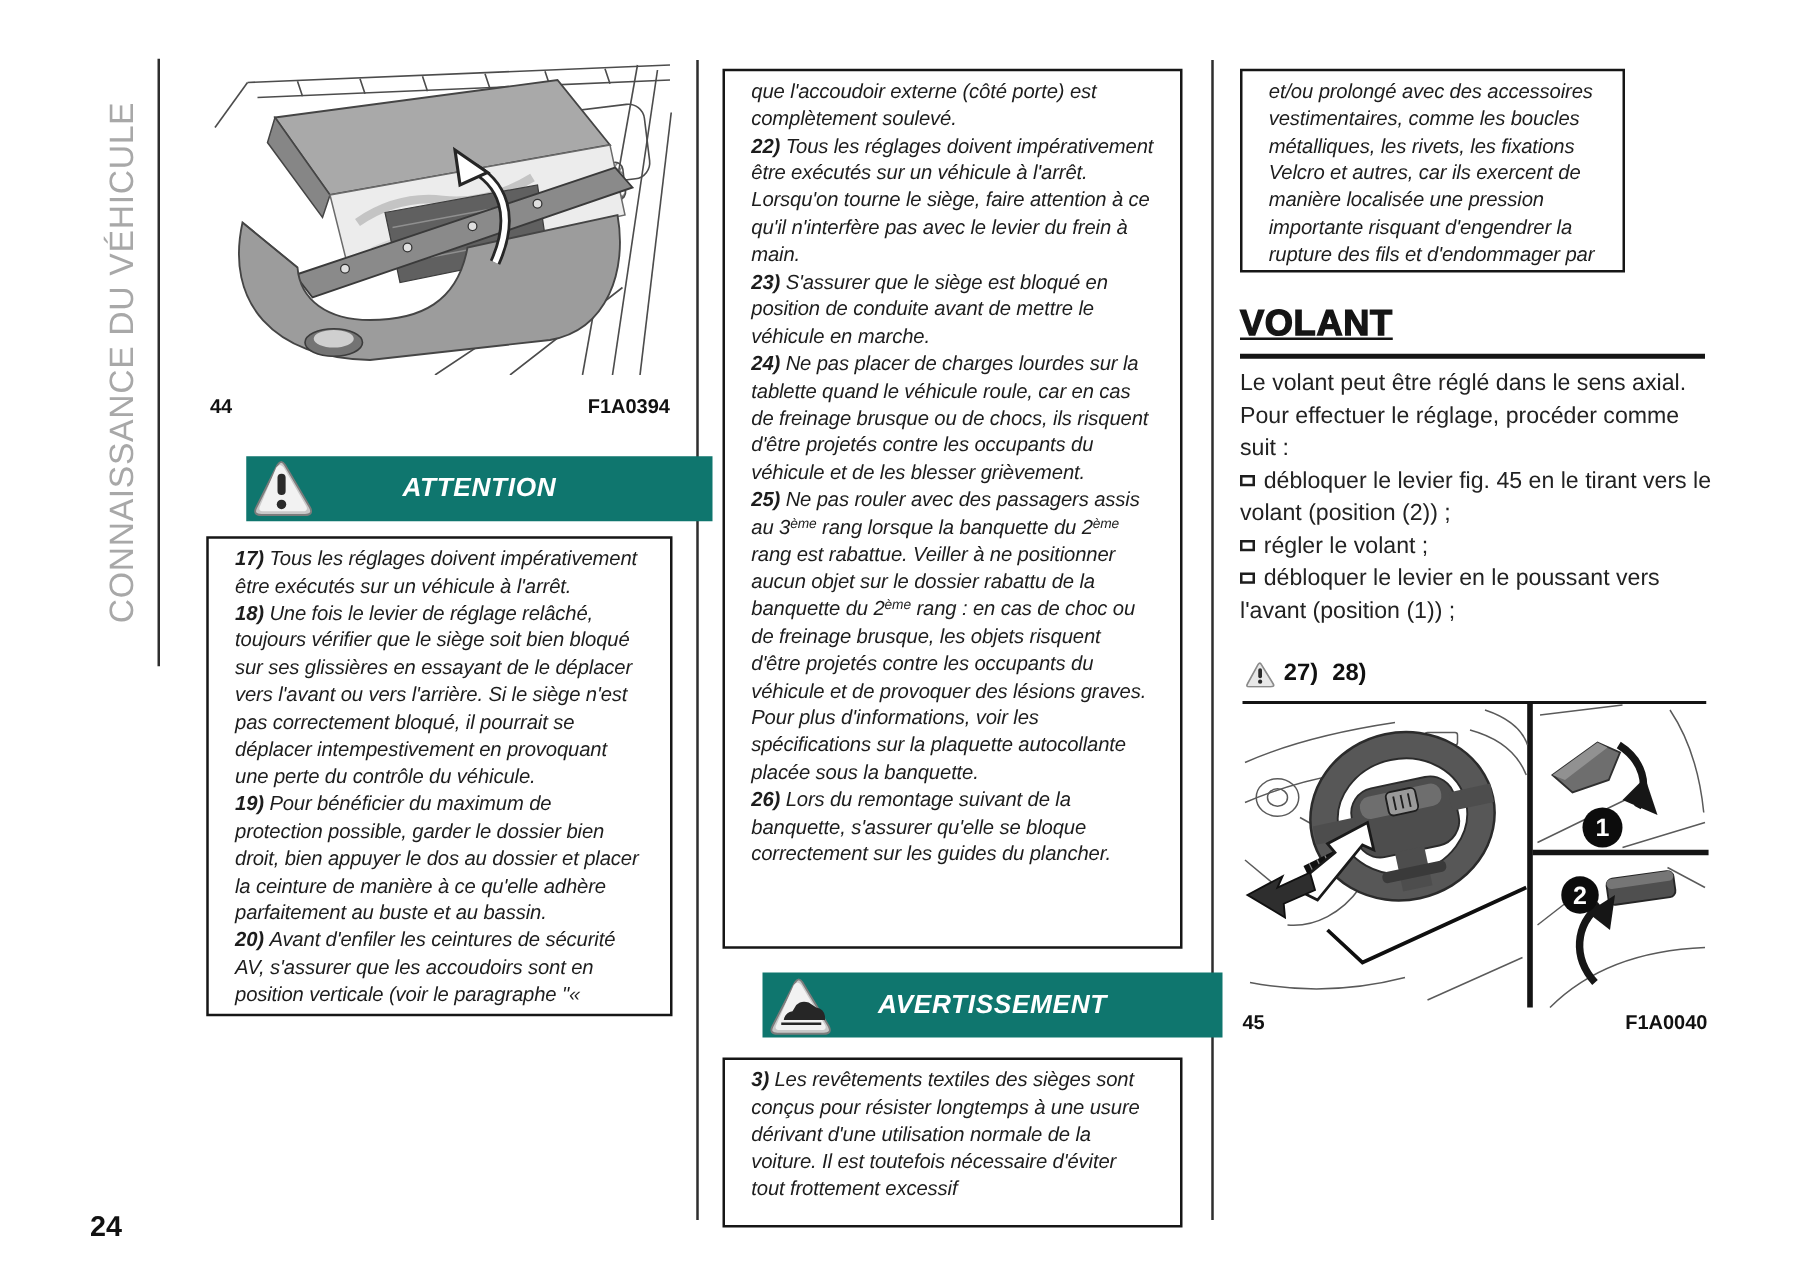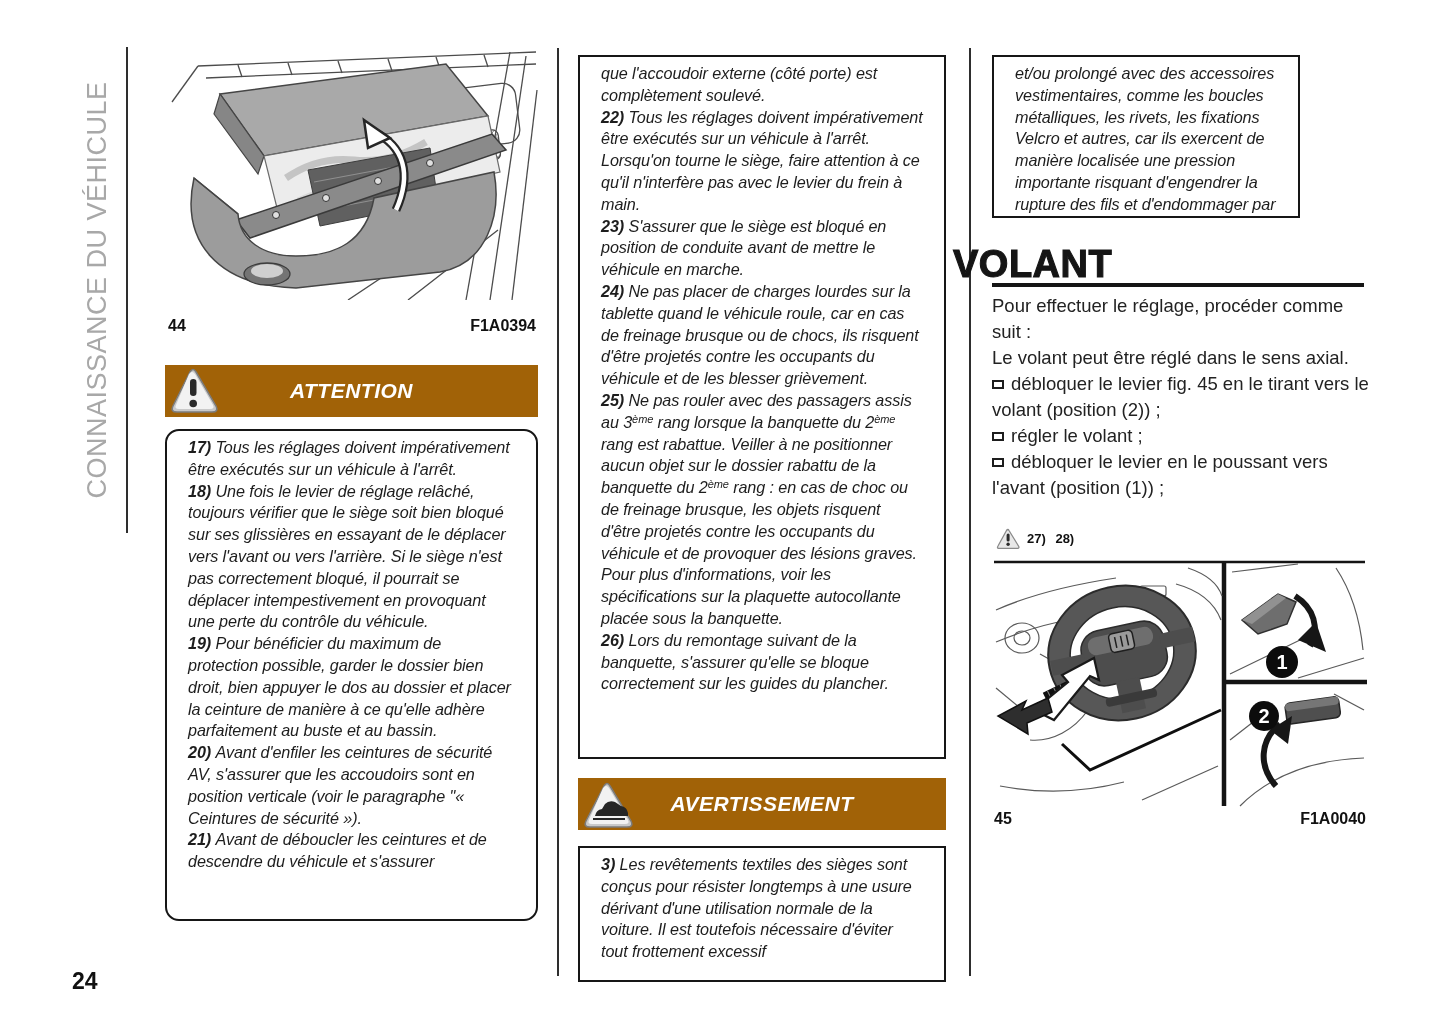--- a/index.html
+++ b/index.html
@@ -27,50 +27,50 @@
   .tbox {
     position: absolute; border: 2px solid #161616; background: #fff;
     padding: 6px 21px; font-style: italic; font-size: 16.2px; line-height: 21.8px;
     color: #1d1d1d; overflow: hidden; letter-spacing: -0.1px;
   }
   .tbox p { margin: 0; }
   .pnum { font-weight: bold; }
   sup { font-size: 11px; line-height: 0; vertical-align: 5px; }
 
   
-  .warnbar { position: absolute; height: 52px; background: #a16207; }
+  .warnbar { position: absolute; height: 52px; background: #0f766e; margin-left: 32px; }
   .warnbar .wtitle {
     position: absolute; left: 0; right: 0; top: 50%; transform: translateY(-50%);
     text-align: center; color: #ffffff; font-weight: bold; font-style: italic;
     font-size: 21px; letter-spacing: 0.5px;
   }
   .warnbar svg { position: absolute; left: 3px; top: 1px; }
 
   
   .figcap {
     position: absolute; display: flex; justify-content: space-between;
     font-weight: bold; font-size: 16px; color: #111;
   }
   .fig { position: absolute; }
 
   
   #volant-title {
-    position: absolute; left: 953px; top: 243px; font-size: 38px; font-weight: bold;
-    color: #151515; letter-spacing: 0.5px; -webkit-text-stroke: 1.1px #151515;
+    position: absolute; left: 992px; top: 243px; font-size: 29px; font-weight: bold;
+    color: #151515; letter-spacing: 0.5px; text-decoration: underline; -webkit-text-stroke: 1.1px #151515;
   }
   #volant-rule { position: absolute; left: 992px; top: 283px; width: 372px; height: 4px; background: #151515; }
   .body-text { position: absolute; font-size: 18.5px; line-height: 26px; color: #222; }
   .body-text p { margin: 0; }
   .bullet-sq {
     display: inline-block; width: 12px; height: 9px; border: 2px solid #1d1d1d;
     margin-right: 7px; vertical-align: 1px;
   }
   #steering-refs {
     position: absolute; left: 996px; top: 528px; display: flex; align-items: center;
-    font-weight: bold; font-size: 13px; color: #111; word-spacing: 6px;
+    font-weight: bold; font-size: 19px; color: #111; word-spacing: 6px;
   }
   #steering-refs svg { margin-right: 7px; }
 </style>
 </head>
 <body>
 
 <div id="page">
 
   <div id="sidebar-label">CONNAISSANCE DU VÉHICULE</div>
   <div id="sidebar-rule"></div>
@@ -129,21 +129,21 @@
   <div class="warnbar" style="left:165px; top:365px; width:373px;">
     <svg width="52" height="50" viewBox="0 0 52 50">
       <path d="M28 6 L48 40 Q51 46 44 46 L9 46 Q2 46 5 40 L22 6 Q25 1 28 6 Z" fill="#c9c9c9" stroke="#7c7c7c" stroke-width="1.5"></path>
       <path d="M27 8 L45 39 Q47 43 42 43 L11 43 Q6 43 8 39 L21 8 Q24 4 27 8 Z" fill="#f2f2f2"></path>
       <rect x="22" y="13" width="6.5" height="17" rx="3.2" fill="#2a2a2a"></rect>
       <circle cx="25.2" cy="37.5" r="3.8" fill="#2a2a2a"></circle>
     </svg>
     <span class="wtitle">ATTENTION</span>
   </div>
 
-  <div class="tbox" style="left:165px; top:429px; width:373px; height:492px;border-radius:14px;">
+  <div class="tbox" style="left:165px; top:429px; width:373px; height:384px;">
       <p><span class="pnum">17) </span><span>Tous les réglages doivent impérativement être exécutés sur un véhicule à l'arrêt.</span></p>
       <p><span class="pnum">18) </span><span>Une fois le levier de réglage relâché, toujours vérifier que le siège soit bien bloqué sur ses glissières en essayant de le déplacer vers l'avant ou vers l'arrière. Si le siège n'est pas correctement bloqué, il pourrait se déplacer intempestivement en provoquant une perte du contrôle du véhicule.</span></p>
       <p><span class="pnum">19) </span><span>Pour bénéficier du maximum de protection possible, garder le dossier bien droit, bien appuyer le dos au dossier et placer la ceinture de manière à ce qu'elle adhère parfaitement au buste et au bassin.</span></p>
       <p><span class="pnum">20) </span><span>Avant d'enfiler les ceintures de sécurité AV, s'assurer que les accoudoirs sont en position verticale (voir le paragraphe "« Ceintures de sécurité »).</span></p>
       <p><span class="pnum">21) </span><span>Avant de déboucler les ceintures et de descendre du véhicule et s'assurer</span></p>
     </div>
 
   <div class="tbox" style="left:578px; top:55px; width:368px; height:704px;">
       <p><span>que l'accoudoir externe (côté porte) est complètement soulevé.</span></p>
       <p><span class="pnum">22) </span><span>Tous les réglages doivent impérativement être exécutés sur un véhicule à l'arrêt. Lorsqu'on tourne le siège, faire attention à ce qu'il n'interfère pas avec le levier du frein à main.</span></p>
@@ -169,22 +169,22 @@
 
   <div class="tbox" style="left:992px; top:55px; width:308px; height:163px;">
       <p><span>et/ou prolongé avec des accessoires vestimentaires, comme les boucles métalliques, les rivets, les fixations Velcro et autres, car ils exercent de manière localisée une pression importante risquant d'engendrer la rupture des fils et d'endommager par conséquent la housse.</span></p>
     </div>
 
   <div id="volant-title">VOLANT</div>
   <div id="volant-rule"></div>
 
   <div class="body-text" style="left:992px; top:293px; width:382px;">
     <div>
+        <p><span>Le volant peut être réglé dans le sens axial.</span></p>
         <p><span>Pour effectuer le réglage, procéder comme suit :</span></p>
-        <p><span>Le volant peut être réglé dans le sens axial.</span></p>
       </div>
     <div>
         <p><span class="bullet-sq"></span><span>débloquer le levier fig. 45 en le tirant vers le volant (position (2)) ;</span></p>
         <p><span class="bullet-sq"></span><span>régler le volant ;</span></p>
         <p><span class="bullet-sq"></span><span>débloquer le levier en le poussant vers l'avant (position (1)) ;</span></p>
       </div>
   </div>
 
   <div id="steering-refs">
     <svg width="24" height="21" viewBox="0 0 24 21">

